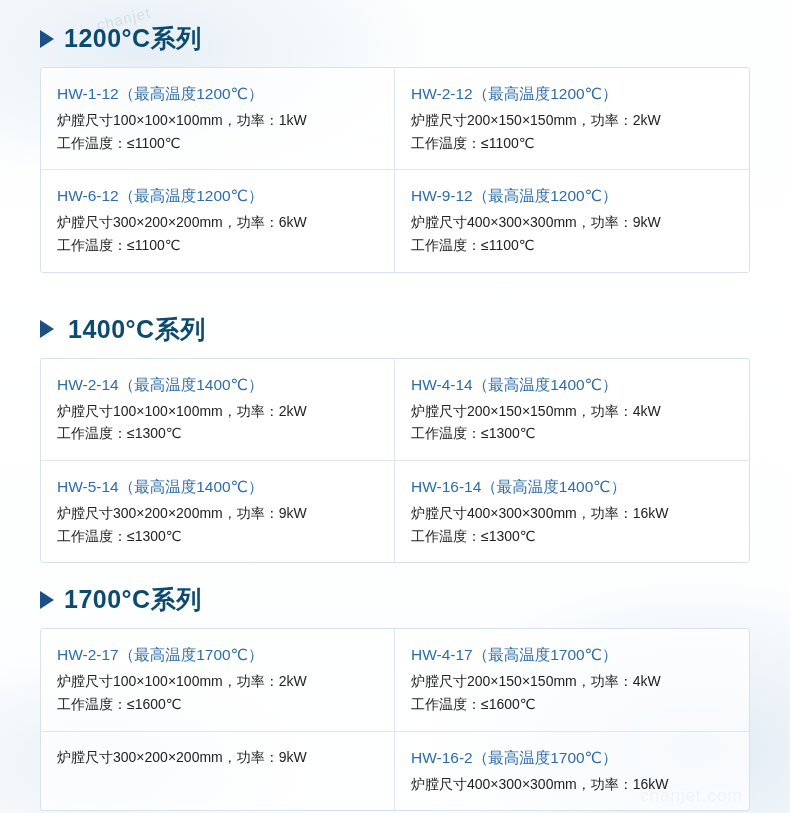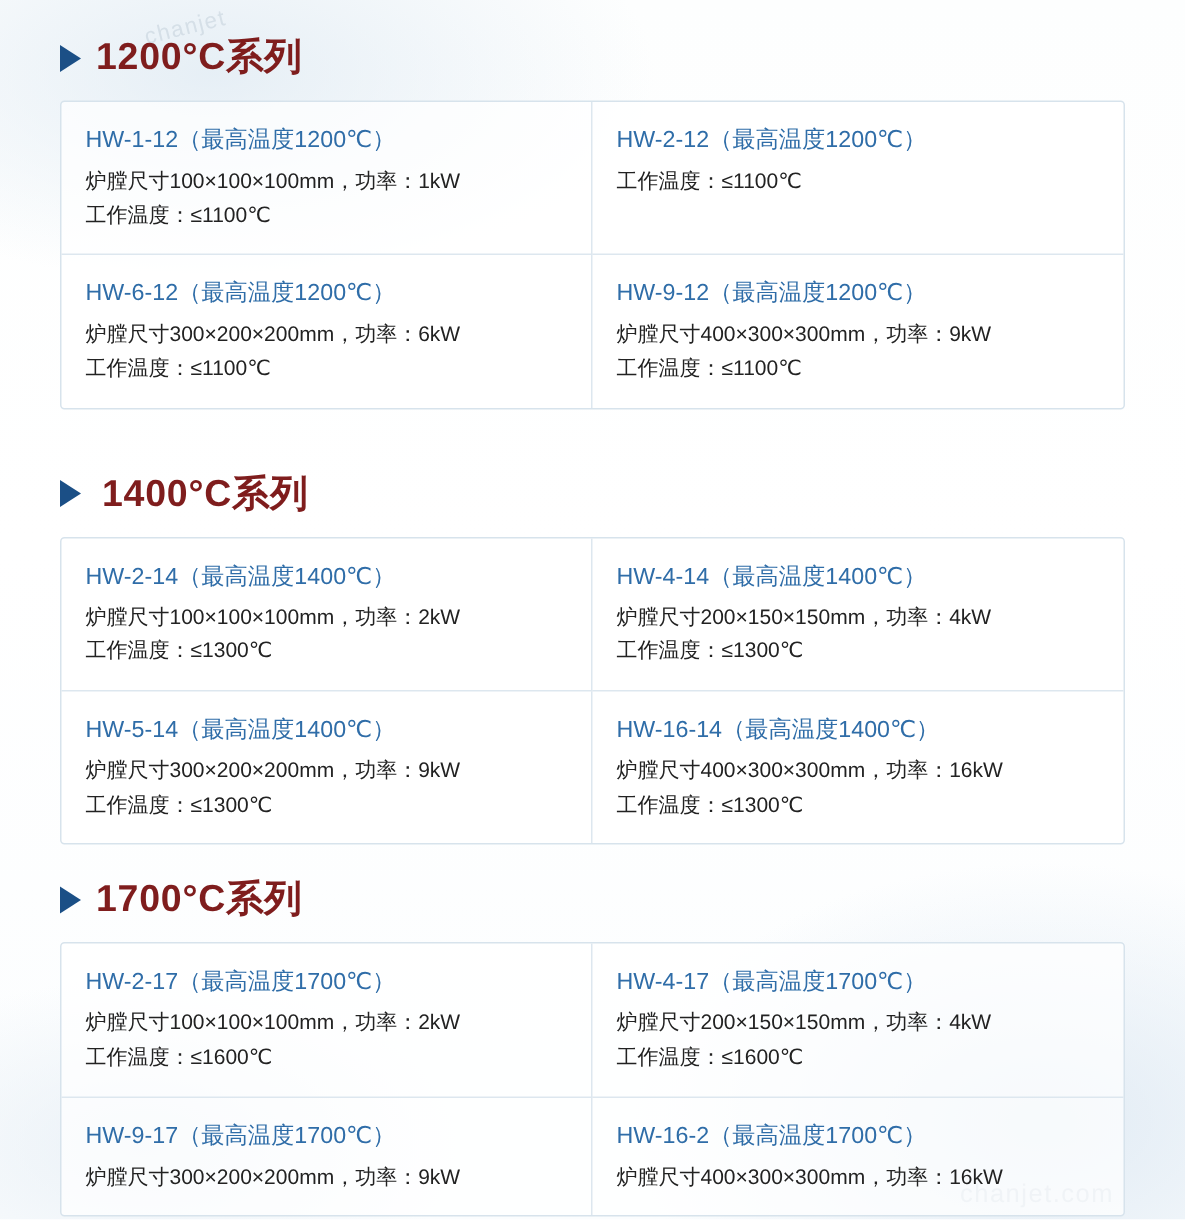--- a/index.html
+++ b/index.html
@@ -54,21 +54,21 @@
     width: 0;
     height: 0;
     border-left: 14px solid #1b4f86;
     border-top: 9px solid transparent;
     border-bottom: 9px solid transparent;
     display: block;
   }
   .section-title {
     font-size: 25px;
     font-weight: bold;
-    color: #7f1d1d;
+    color: #0c4a6e;
     letter-spacing: 0.5px;
     line-height: 1;
   }
   .grid {
     margin: 0 40px 0 40px;
     border: 1px solid #d7e3ec;
     border-radius: 3px;
     background: rgba(255,255,255,0.72);
     display: grid;
     grid-template-columns: 1fr 1fr;
@@ -114,20 +114,21 @@
       <span class="section-title">1200°C系列</span>
     </div>
     <div class="grid">
       <div class="cell">
         <div class="cell-title">HW-1-12（最高温度1200℃）</div>
         <div class="cell-line">炉膛尺寸100×100×100mm，功率：1kW</div>
         <div class="cell-line">工作温度：≤1100℃</div>
       </div>
       <div class="cell">
         <div class="cell-title">HW-2-12（最高温度1200℃）</div>
+        <div class="cell-line">炉膛尺寸200×150×150mm，功率：2kW</div>
         <div class="cell-line">工作温度：≤1100℃</div>
       </div>
       <div class="cell lastrow">
         <div class="cell-title">HW-6-12（最高温度1200℃）</div>
         <div class="cell-line">炉膛尺寸300×200×200mm，功率：6kW</div>
         <div class="cell-line">工作温度：≤1100℃</div>
       </div>
       <div class="cell lastrow">
         <div class="cell-title">HW-9-12（最高温度1200℃）</div>
         <div class="cell-line">炉膛尺寸400×300×300mm，功率：9kW</div>
@@ -175,21 +176,20 @@
         <div class="cell-title">HW-2-17（最高温度1700℃）</div>
         <div class="cell-line">炉膛尺寸100×100×100mm，功率：2kW</div>
         <div class="cell-line">工作温度：≤1600℃</div>
       </div>
       <div class="cell">
         <div class="cell-title">HW-4-17（最高温度1700℃）</div>
         <div class="cell-line">炉膛尺寸200×150×150mm，功率：4kW</div>
         <div class="cell-line">工作温度：≤1600℃</div>
       </div>
       <div class="cell lastrow">
-        <div class="cell-title">HW-9-17（最高温度1700℃）</div>
         <div class="cell-line">炉膛尺寸300×200×200mm，功率：9kW</div>
 
       </div>
       <div class="cell lastrow">
         <div class="cell-title">HW-16-2（最高温度1700℃）</div>
         <div class="cell-line">炉膛尺寸400×300×300mm，功率：16kW</div>
 
       </div>
     </div>
   </div>

